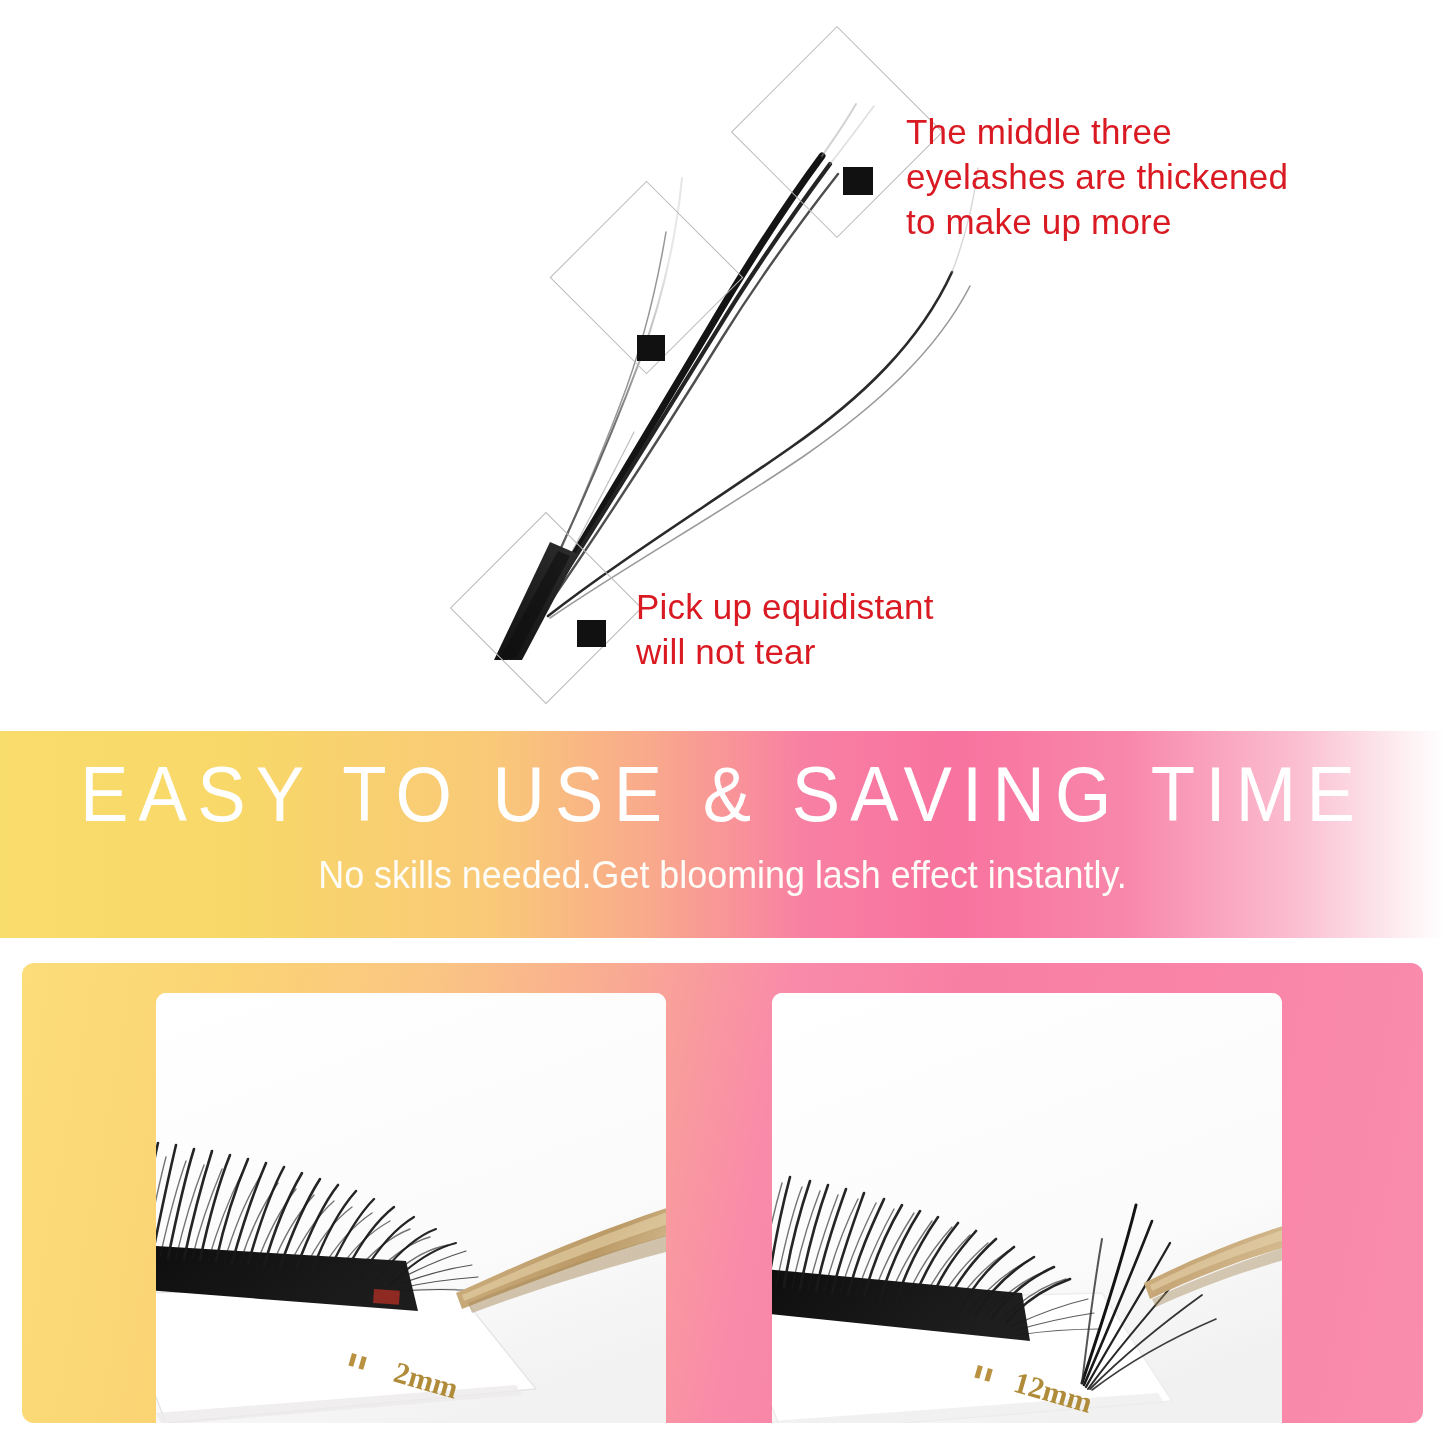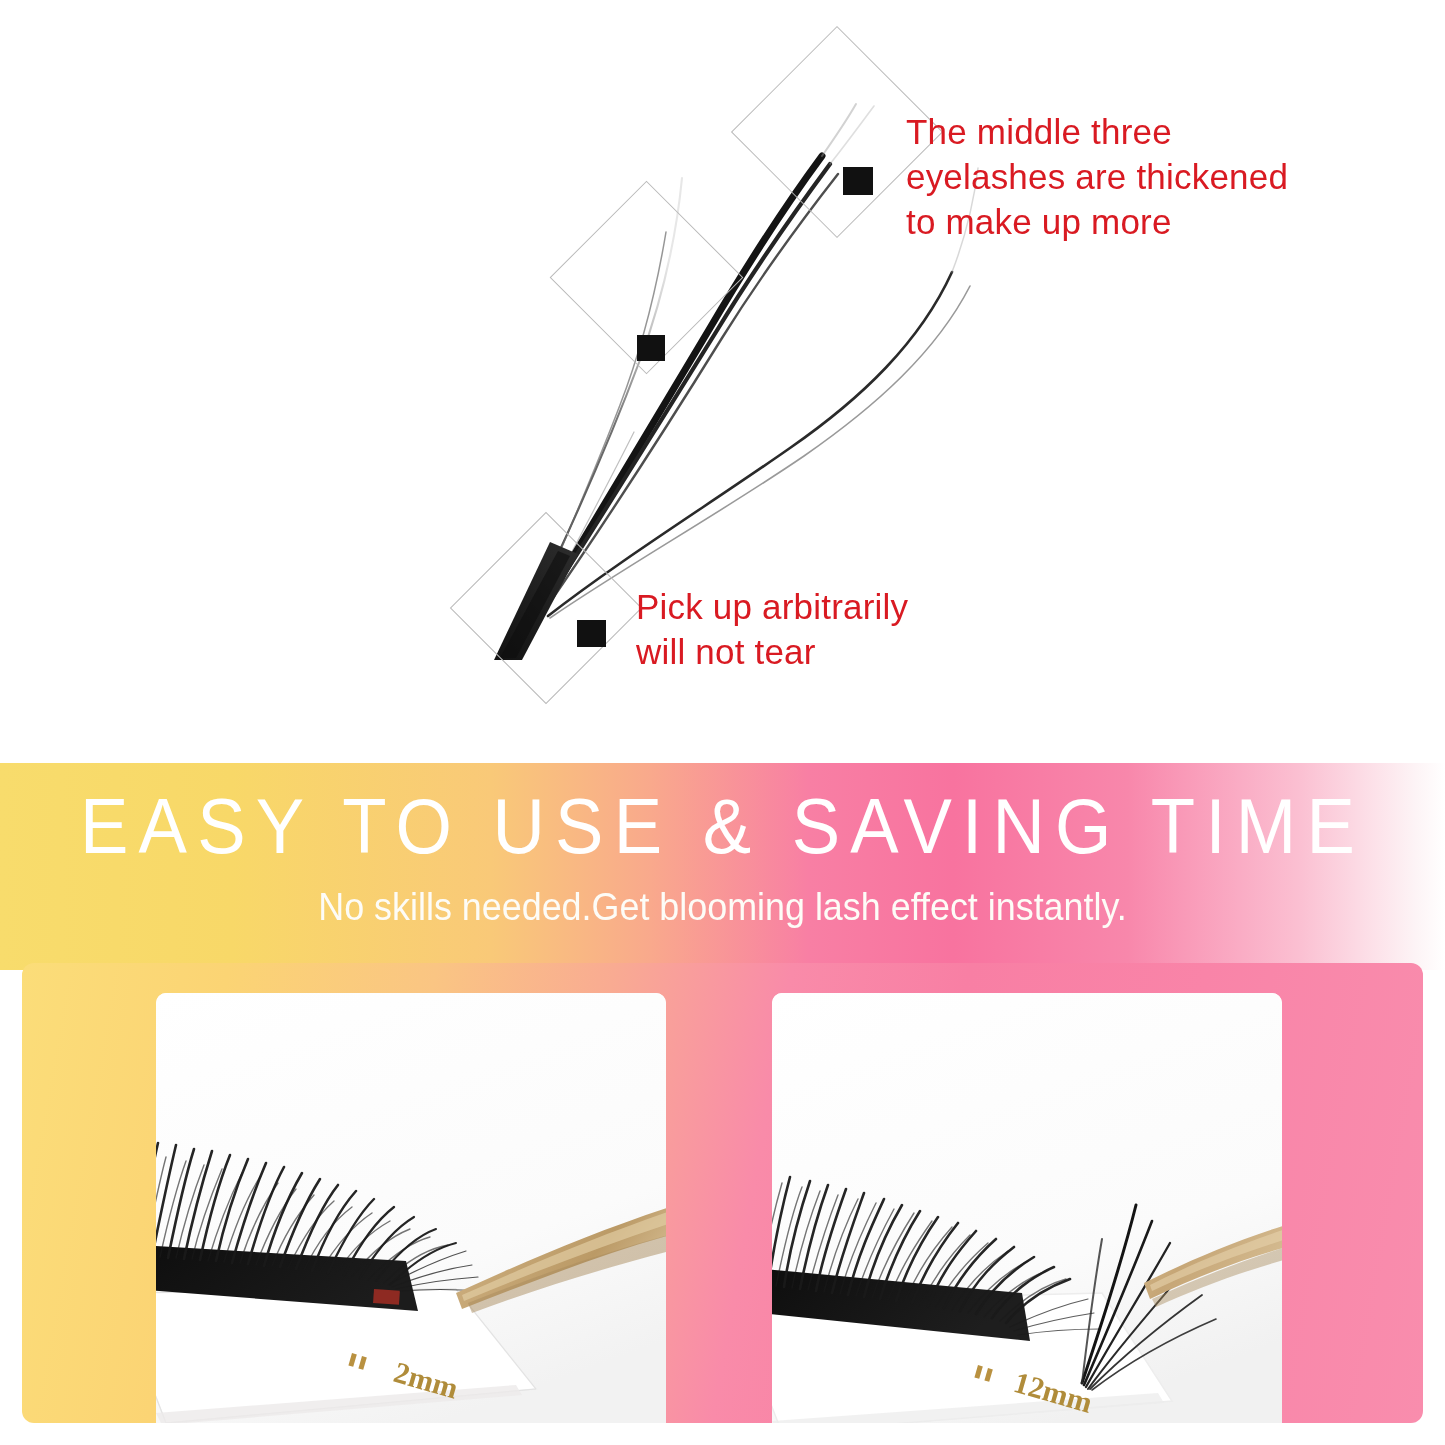--- a/index.html
+++ b/index.html
@@ -56,21 +56,21 @@
     font-weight: 400;
     line-height: 1.28;
     letter-spacing: 0.2px;
     white-space: pre-line;
   }
 
   
   .banner {
     position: absolute;
     left: 0;
-    top: 763px;
+    top: 731px;
     width: 1445px;
     height: 207px;
     background: linear-gradient(90deg,
         #f8dc6c 0%,
         #f8d868 16%,
         #f9c978 34%,
         #f9a98c 45%,
         #f87fa4 56%,
         #f8739f 66%,
         #f887ab 78%,
@@ -191,21 +191,21 @@
     <div class="callout-square" style="left:843px; top:167px; width:30px; height:28px;"></div>
     <div class="callout-text" style="left:906px; top:110px; width:440px;">The middle three
 eyelashes are thickened
 to make up more</div>
 
     <div class="callout-diamond" style="left:578px; top:209px; width:137px; height:137px;"></div>
     <div class="callout-square" style="left:637px; top:335px; width:28px; height:26px;"></div>
 
     <div class="callout-diamond" style="left:478px; top:540px; width:136px; height:136px;"></div>
     <div class="callout-square" style="left:577px; top:620px; width:29px; height:27px;"></div>
-    <div class="callout-text" style="left:636px; top:585px; width:420px;">Pick up arbitrarily
+    <div class="callout-text" style="left:636px; top:585px; width:420px;">Pick up equidistant
 will not tear</div>
   </div>
 
   <div class="banner">
     <div class="banner-title">EASY TO USE &amp; SAVING TIME</div>
     <div class="banner-sub">No skills needed.Get blooming lash effect instantly.</div>
   </div>
 
   <div class="photo-panel">
 

